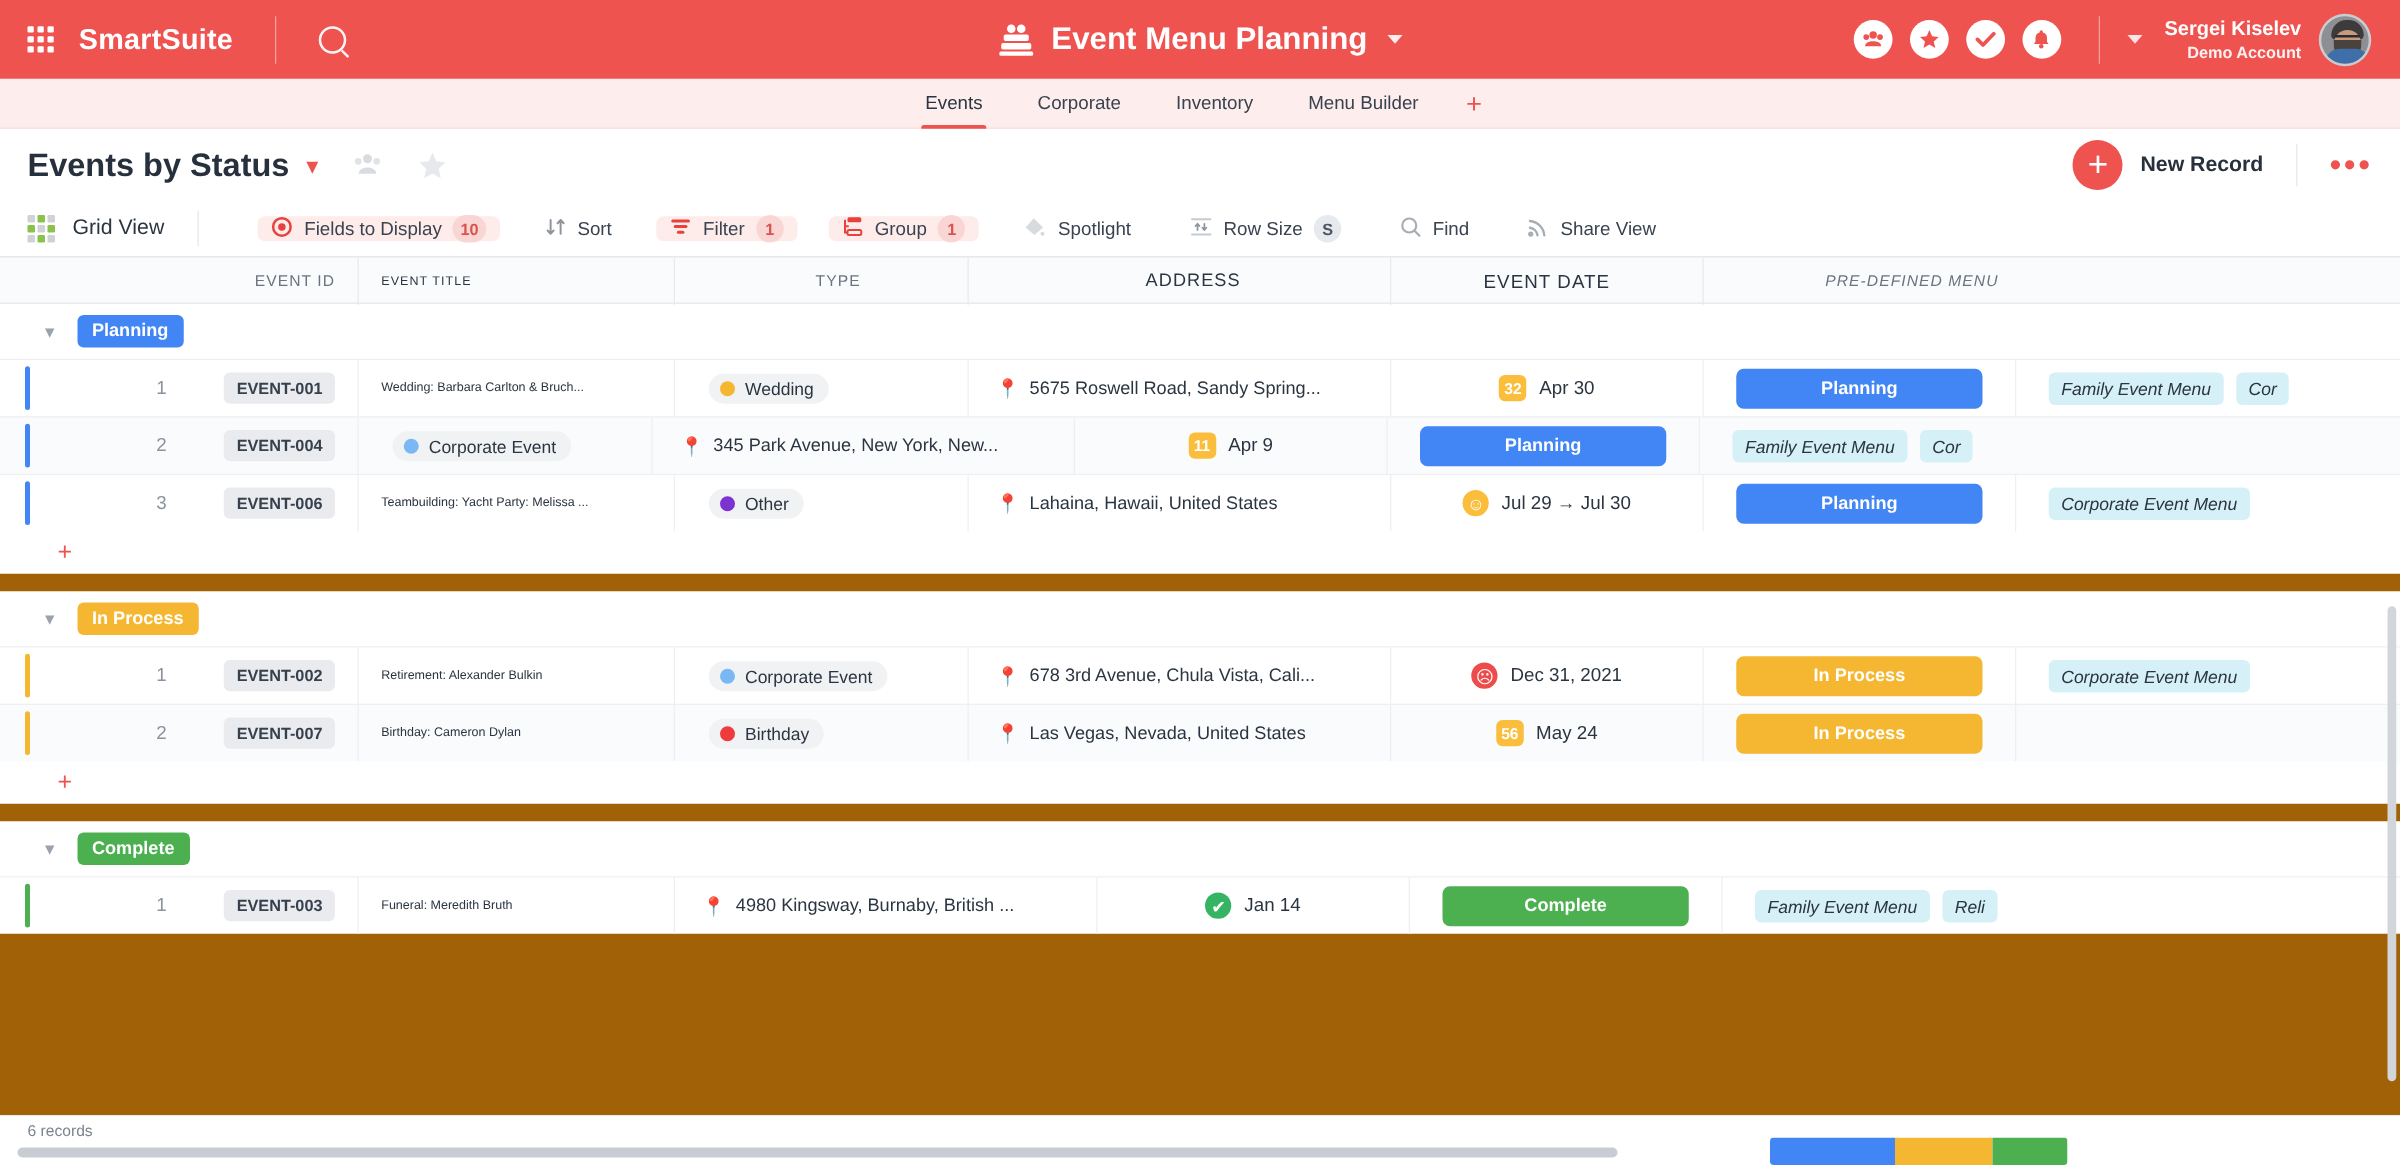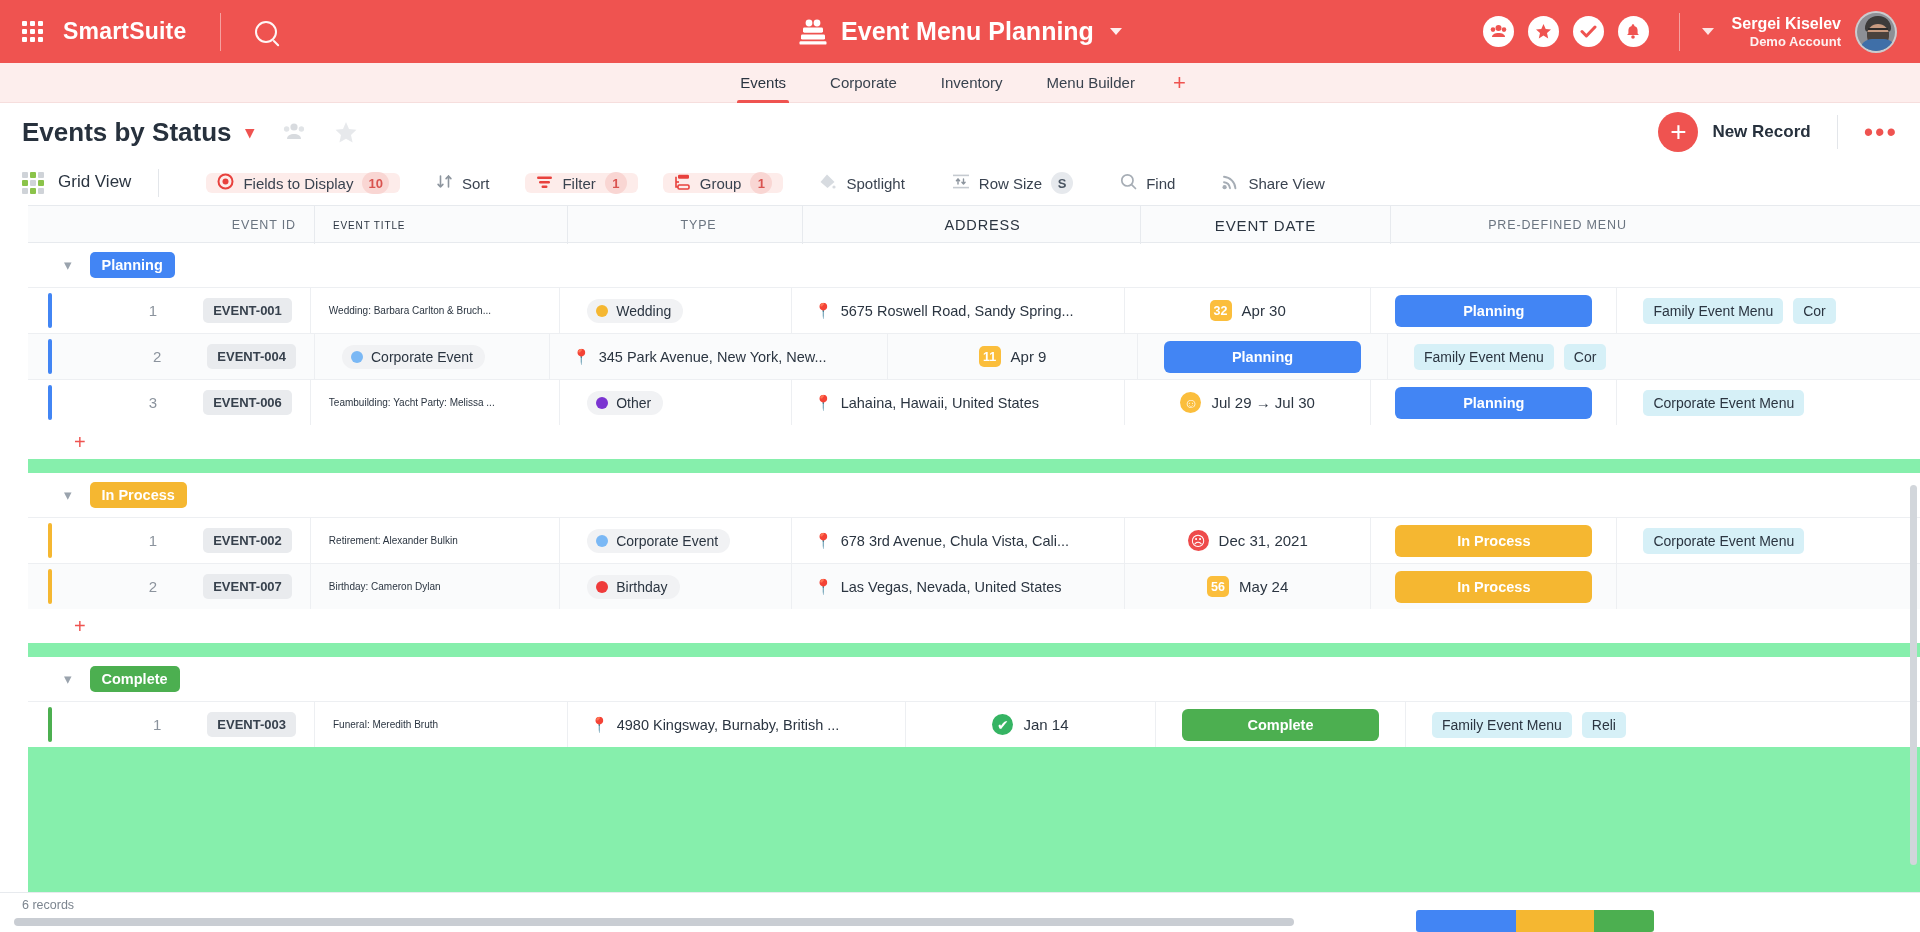--- a/index.html
+++ b/index.html
@@ -83,21 +83,21 @@
   .tb-sep { width: 1px; height: 28px; background: #e3e6ea; margin: 0 27px; }
   .tool { display: flex; align-items: center; height: 20px; padding: 0 11px; border-radius: 6px;
           font-size: 15px; color: #3a4350; margin-right: 5px; margin-left: 20px; }
   .tool.hl { background: #fdecea; }
   .tool-lbl { margin-left: 9px; }
   .badge { margin-left: 9px; min-width: 22px; height: 22px; border-radius: 11px; background: #f9d6d3;
            color: #d9534f; font-size: 13px; display: flex; align-items: center; justify-content: center; padding: 0 6px; font-weight: bold;}
   .badge.gray { background: #e6e9ed; color: #4a5562; }
 
   
-  .tablewrap { position: relative; height: 705px; background: #86efac; margin-left: 28px; }
+  .tablewrap { position: relative; height: 705px; background: #a16207; }
   .colhdr { display: flex; height: 38px; background: #fafbfc; border-top: 1px solid #e7eaee; border-bottom: 1px solid #e7eaee; }
   .ch { font-size: 12.5px; color: #6a7480; letter-spacing: .85px; display: flex; align-items: center;
         border-right: 1px solid #e7eaee; height: 38px; }
   .ch.c-id { width: 287px; justify-content: flex-end; padding-right: 18px; }
   .ch.c-title { width: 253px; padding-left: 18px; }
   .ch.c-type { width: 235px; justify-content: center; }
   .ch.c-addr { width: 338px; justify-content: center; }
   .ch.c-date { width: 250px; justify-content: center; }
   .ch.c-status { width: 250px; justify-content: center; }
   .ch.c-menu { width: 307px; justify-content: center; border-right: none; }
@@ -121,21 +121,21 @@
   .c-addr { width: 338px; padding-left: 22px; font-size: 14.5px; color: #2b3541; white-space: nowrap; overflow: hidden; }
   .pin { color: #f0413f; margin-right: 8px; font-size: 15px; }
   .c-date { width: 250px; justify-content: center; font-size: 15px; color: #2b3541; }
   .dchip { min-width: 22px; height: 21px; border-radius: 5px; background: #fbbe3c; color: #fff; font-size: 12.5px;
            font-weight: bold; display: flex; align-items: center; justify-content: center; margin-right: 10px; padding: 0 4px; }
   .dface { width: 21px; height: 21px; border-radius: 50%; display: flex; align-items: center; justify-content: center;
            color: #fff; font-size: 14px; margin-right: 10px; }
   .c-status { width: 250px; justify-content: center; }
   .statpill { width: 197px; height: 32px; border-radius: 6px; color: #fff; font-size: 14.5px; font-weight: bold;
               display: flex; align-items: center; justify-content: center; }
-  .c-menu { width: 307px; padding-left: 26px; gap: 10px; border-right: none; overflow: hidden; }
+  .c-menu { width: 307px; padding-left: 26px; gap: 10px; border-right: none; overflow: hidden; font-style: italic; }
   .mchip { background: #d6f0f7; color: #2b3541; font-size: 14px; border-radius: 5px; padding: 5px 10px; white-space: nowrap; }
   .addrow { height: 34px; display: flex; align-items: center; padding-left: 46px; color: #ef5350; font-size: 20px; }
 
   
   .footer { position: absolute; left: 0; right: 0; bottom: 0; height: 40px; background: #fff; border-top: 1px solid #e7eaee; }
   .reccount { font-size: 12.5px; color: #7c858f; padding: 5px 0 0 22px; }
   .hscroll { position: absolute; left: 14px; bottom: 6px; width: 1280px; height: 8px; background: #c9cdd3; border-radius: 4px; }
   .summary { position: absolute; left: 1416px; bottom: 0; width: 238px; height: 22px; display: flex; border-radius: 3px; overflow: hidden; }
   .vscroll { position: absolute; right: 3px; top: 280px; width: 7px; height: 380px; background: #d2d6db; border-radius: 4px; }
 </style>

